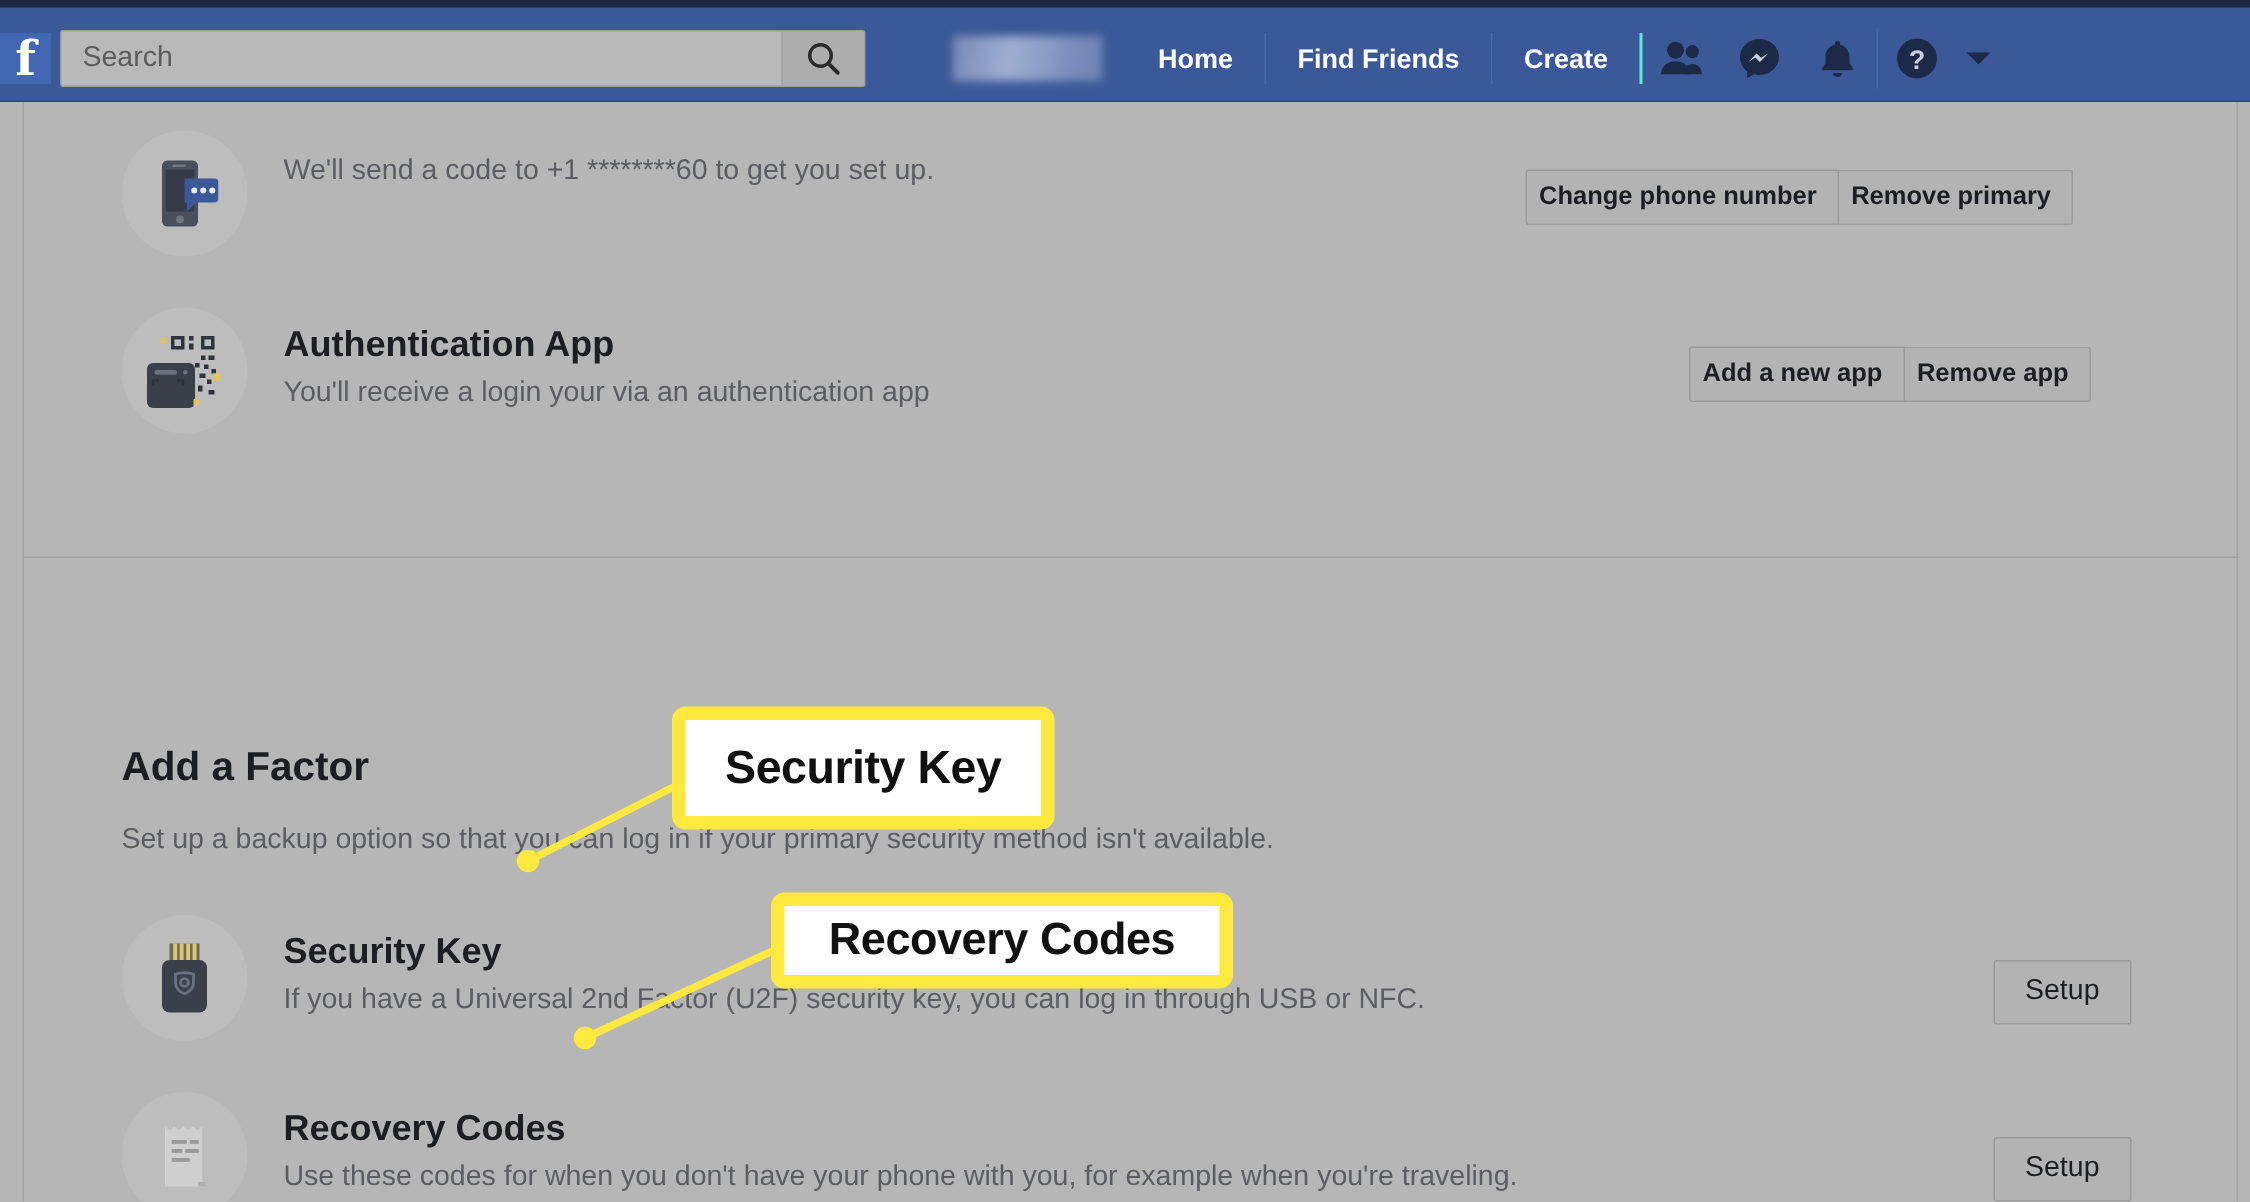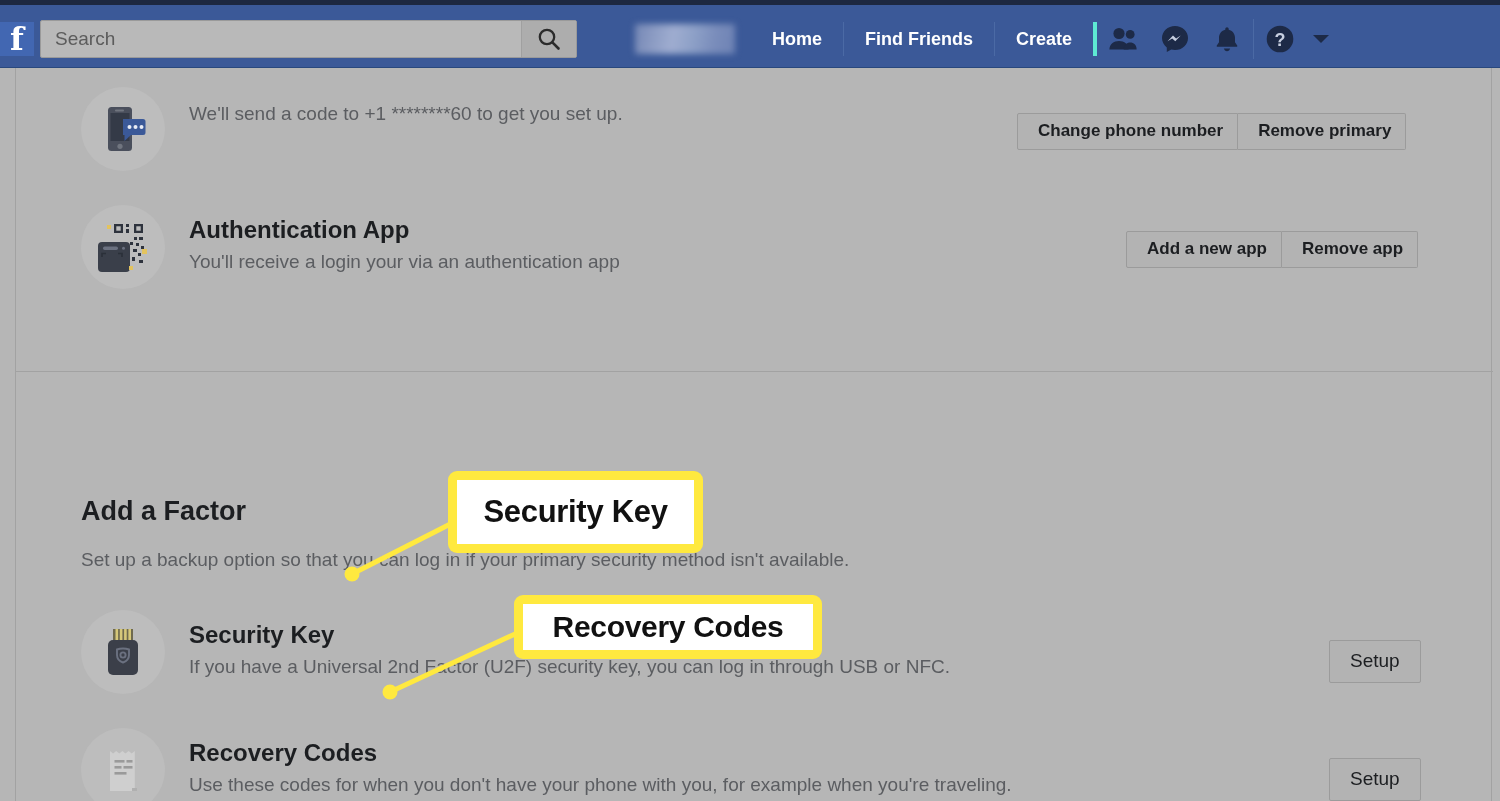--- a/index.html
+++ b/index.html
@@ -66,21 +66,21 @@
     filter:blur(3px);
     border-radius:2px;
   }
   .navlink{
     color:#ffffff;font-weight:bold;font-size:18px;
     padding:0 21px;text-decoration:none;white-space:nowrap;
     line-height:34px;
     border-right:1px solid #4b6aa5;
     cursor:pointer;
   }
-  .navlink.last{border-right:4px solid #5eead4;}
+  .navlink.last{border-right:2px solid #5eead4;}
   .naviconbtn{
     width:52px;height:40px;display:flex;align-items:center;justify-content:center;
     cursor:pointer;
   }
   .naviconbtn.withsep{border-left:1px solid #4b6aa5;}
   #caret{
     width:30px;height:40px;display:flex;align-items:center;justify-content:center;cursor:pointer;
   }
 
   
@@ -116,21 +116,21 @@
     font-size:19px;color:#5b5d61;line-height:26px;margin-top:4px;
     white-space:nowrap;
   }
 
   .btn{
     font-family:"Liberation Sans", sans-serif;
     font-size:17px;font-weight:bold;color:#1c1e21;
     background:#b3b3b3;
     border:1px solid #9b9b9b;
     border-radius:2px;
-    padding:7px 14px 8px 20px;
+    padding:7px 14px 8px 8px;
     cursor:pointer;
     white-space:nowrap;
   }
   .btn-group{display:flex;}
   .btn-group .btn:first-child{border-top-right-radius:0;border-bottom-right-radius:0;}
   .btn-group .btn:last-child{border-top-left-radius:0;border-bottom-left-radius:0;border-left:0;}
 
   #section-backup{position:absolute;left:0;top:304px;width:1477px;height:436px;}
   #backup-heading{
     position:absolute;left:65px;top:124px;

